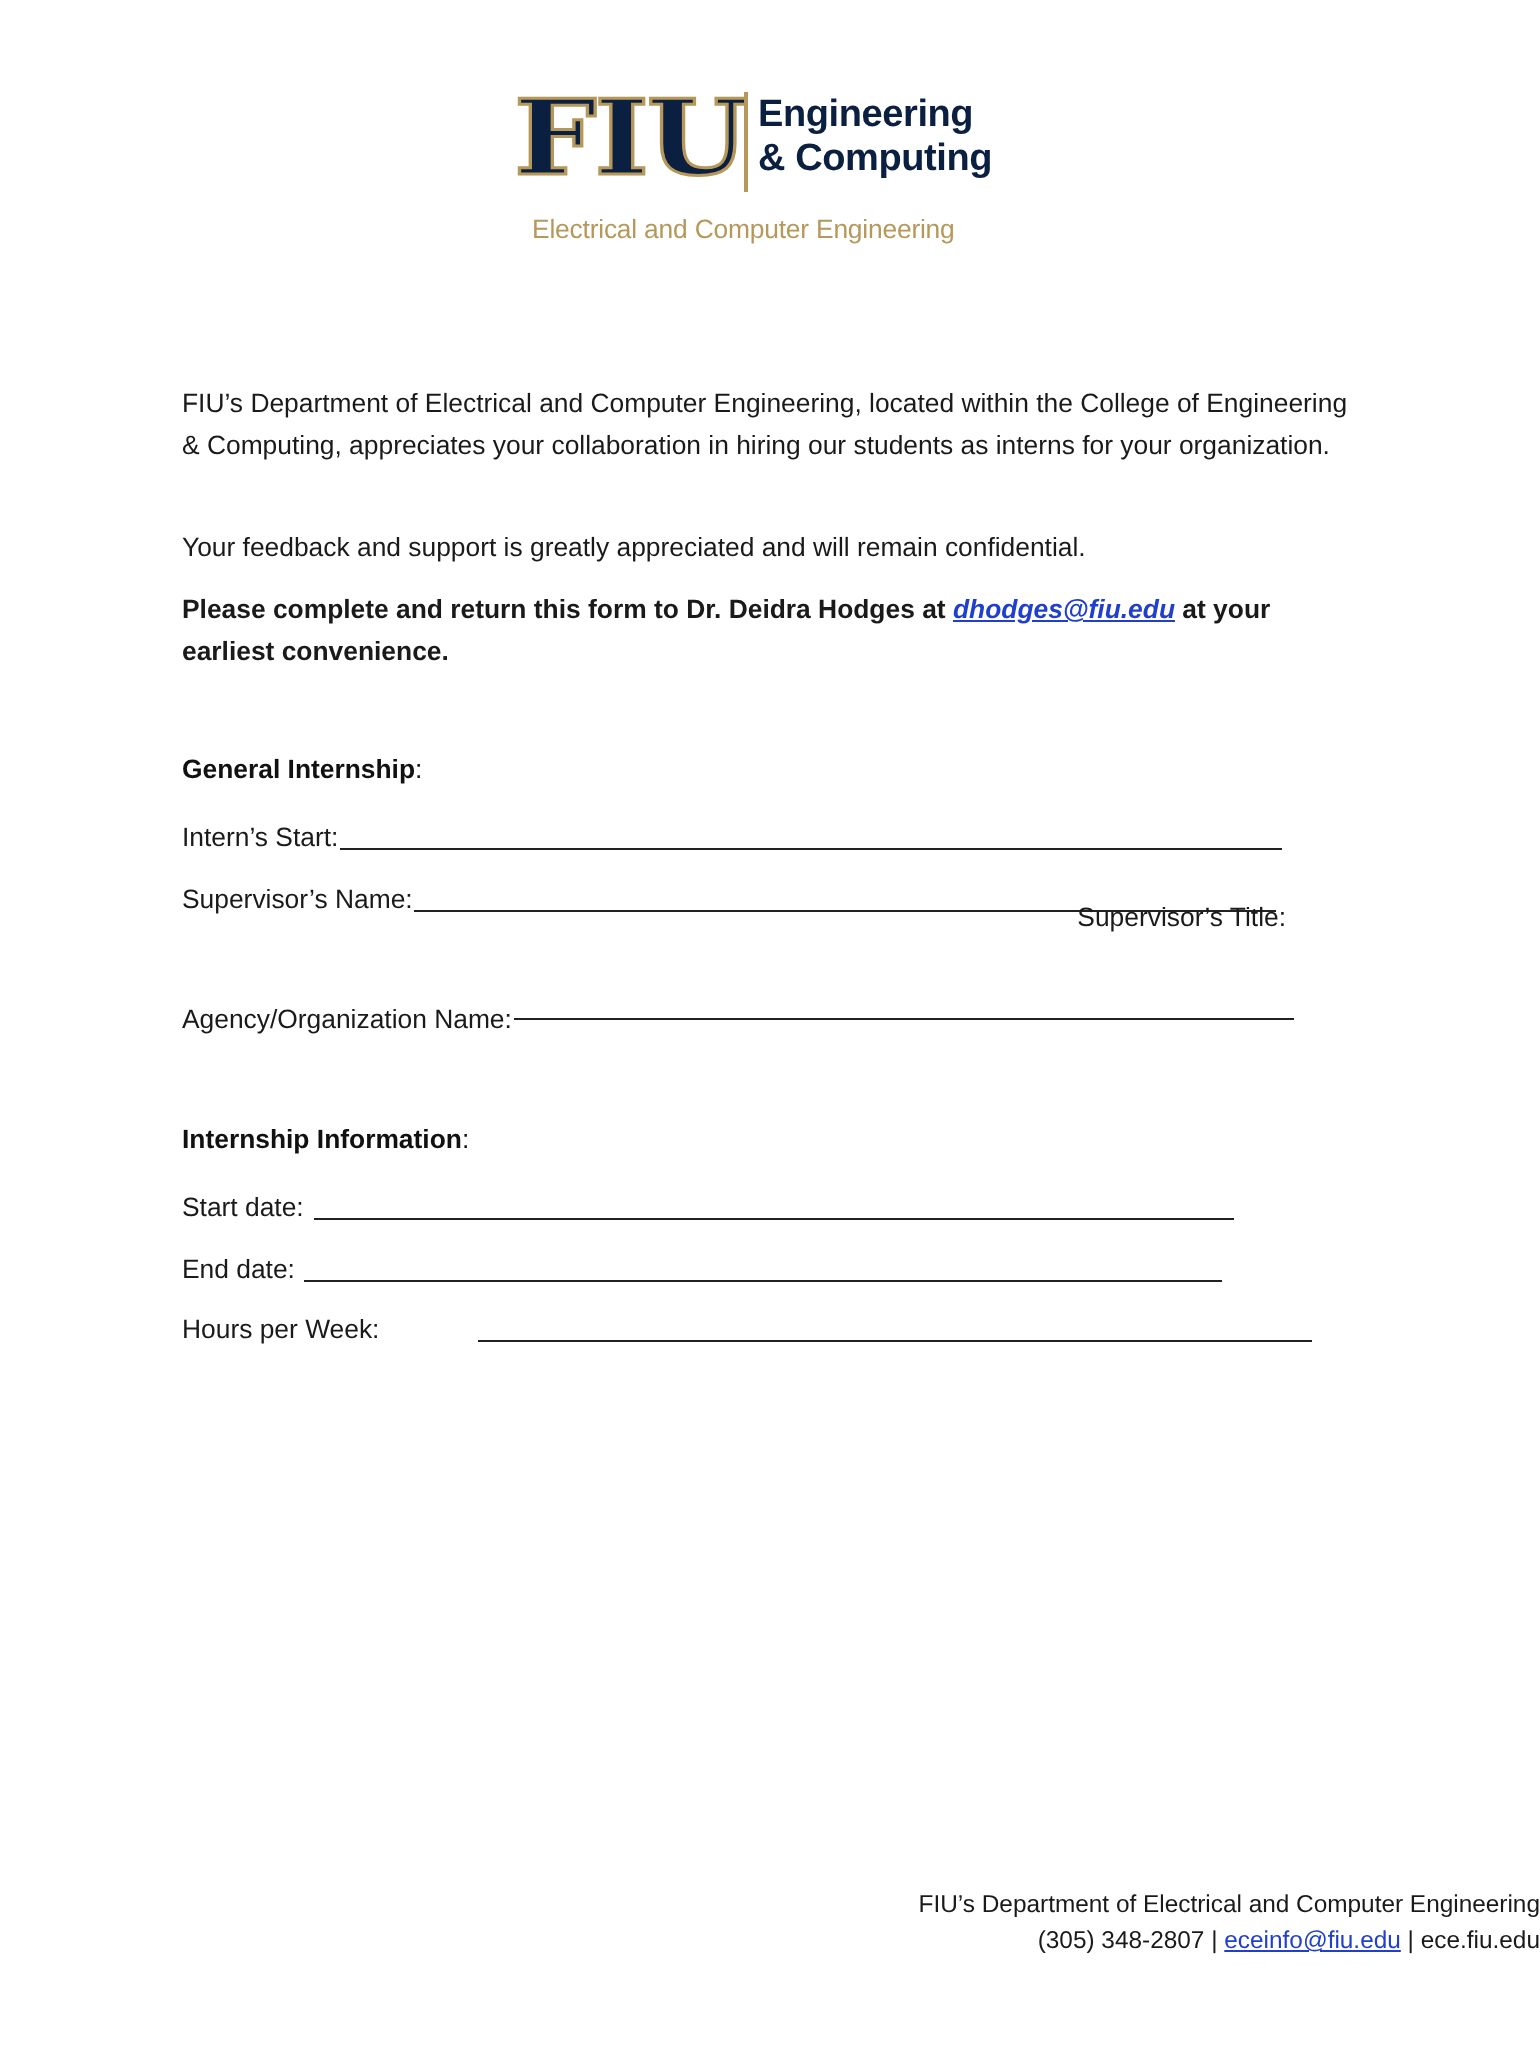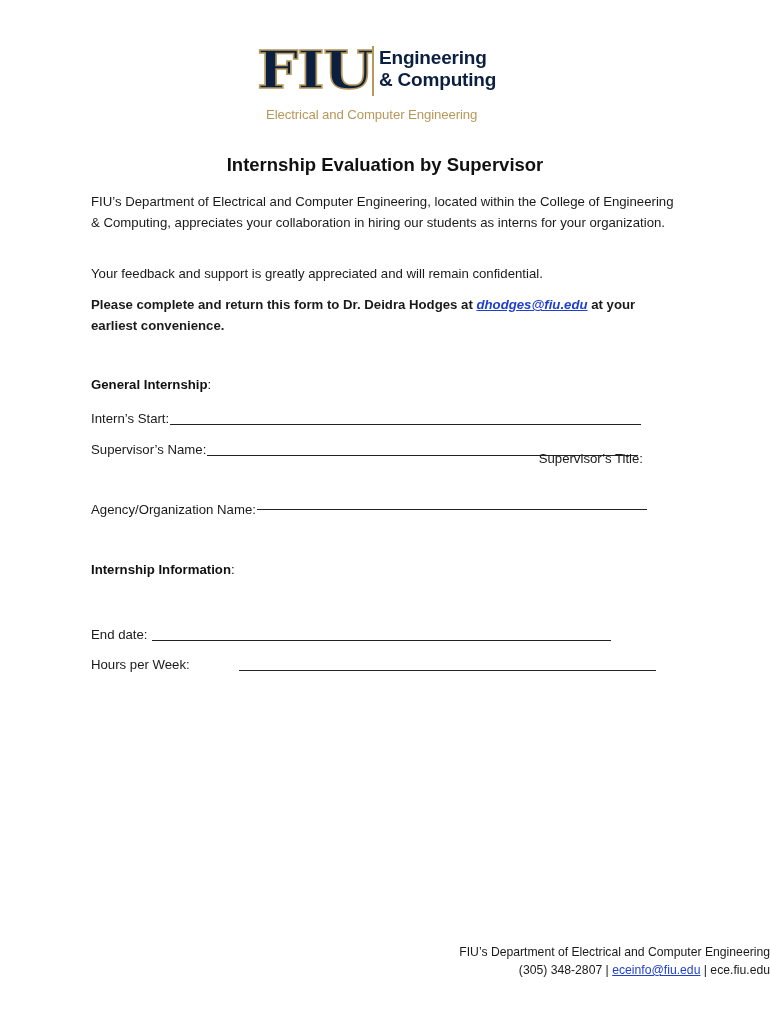--- a/index.html
+++ b/index.html
@@ -80,21 +80,20 @@
   <div class="logo">
     <div class="fiu-mark">FIU</div>
     <div class="logo-divider"></div>
     <div class="logo-eng">
       <div>Engineering</div>
       <div>&amp; Computing</div>
     </div>
     <div class="logo-sub">Electrical and Computer Engineering</div>
   </div>
 
-  <div class="title">Internship Evaluation by Supervisor</div>
 
   <div class="para p1">FIU’s Department of Electrical and Computer Engineering, located within the College of Engineering &amp; Computing, appreciates your collaboration in hiring our students as interns for your organization.</div>
   <div class="para p2">Your feedback and support is greatly appreciated and will remain confidential.</div>
   <div class="para p3">
     <span>Please complete and return this form to Dr. Deidra Hodges at </span><a class="link">dhodges@fiu.edu</a><span> at your earliest convenience.</span>
   </div>
 
   <div class="section-head sh1">
     <span>General Internship</span><span class="colon">:</span>
   </div>
@@ -113,20 +112,24 @@
   </div>
   <div class="field" style="top:500px; width:556px;align-items:center;">
     <span class="field-label">Agency/Organization Name:</span>
     <span class="field-line"></span>
   </div>
 
   <div class="section-head sh2">
     <span>Internship Information</span><span class="colon">:</span>
   </div>
 
+  <div class="field" style="top:592px; width:526px;">
+    <span class="field-label" style="margin-right:4px;">Start date: </span>
+    <span class="field-line"></span>
+  </div>
   <div class="field" style="top:623px; width:520px;">
     <span class="field-label" style="margin-right:4px;">End date: </span>
     <span class="field-line"></span>
   </div>
   <div class="field" style="top:653px; width:565px;gap:44px;">
     <span class="field-label" style="margin-right:4px;">Hours per Week: </span>
     <span class="field-line"></span>
   </div>
 
   <div class="footer f1">FIU’s Department of Electrical and Computer Engineering</div>

